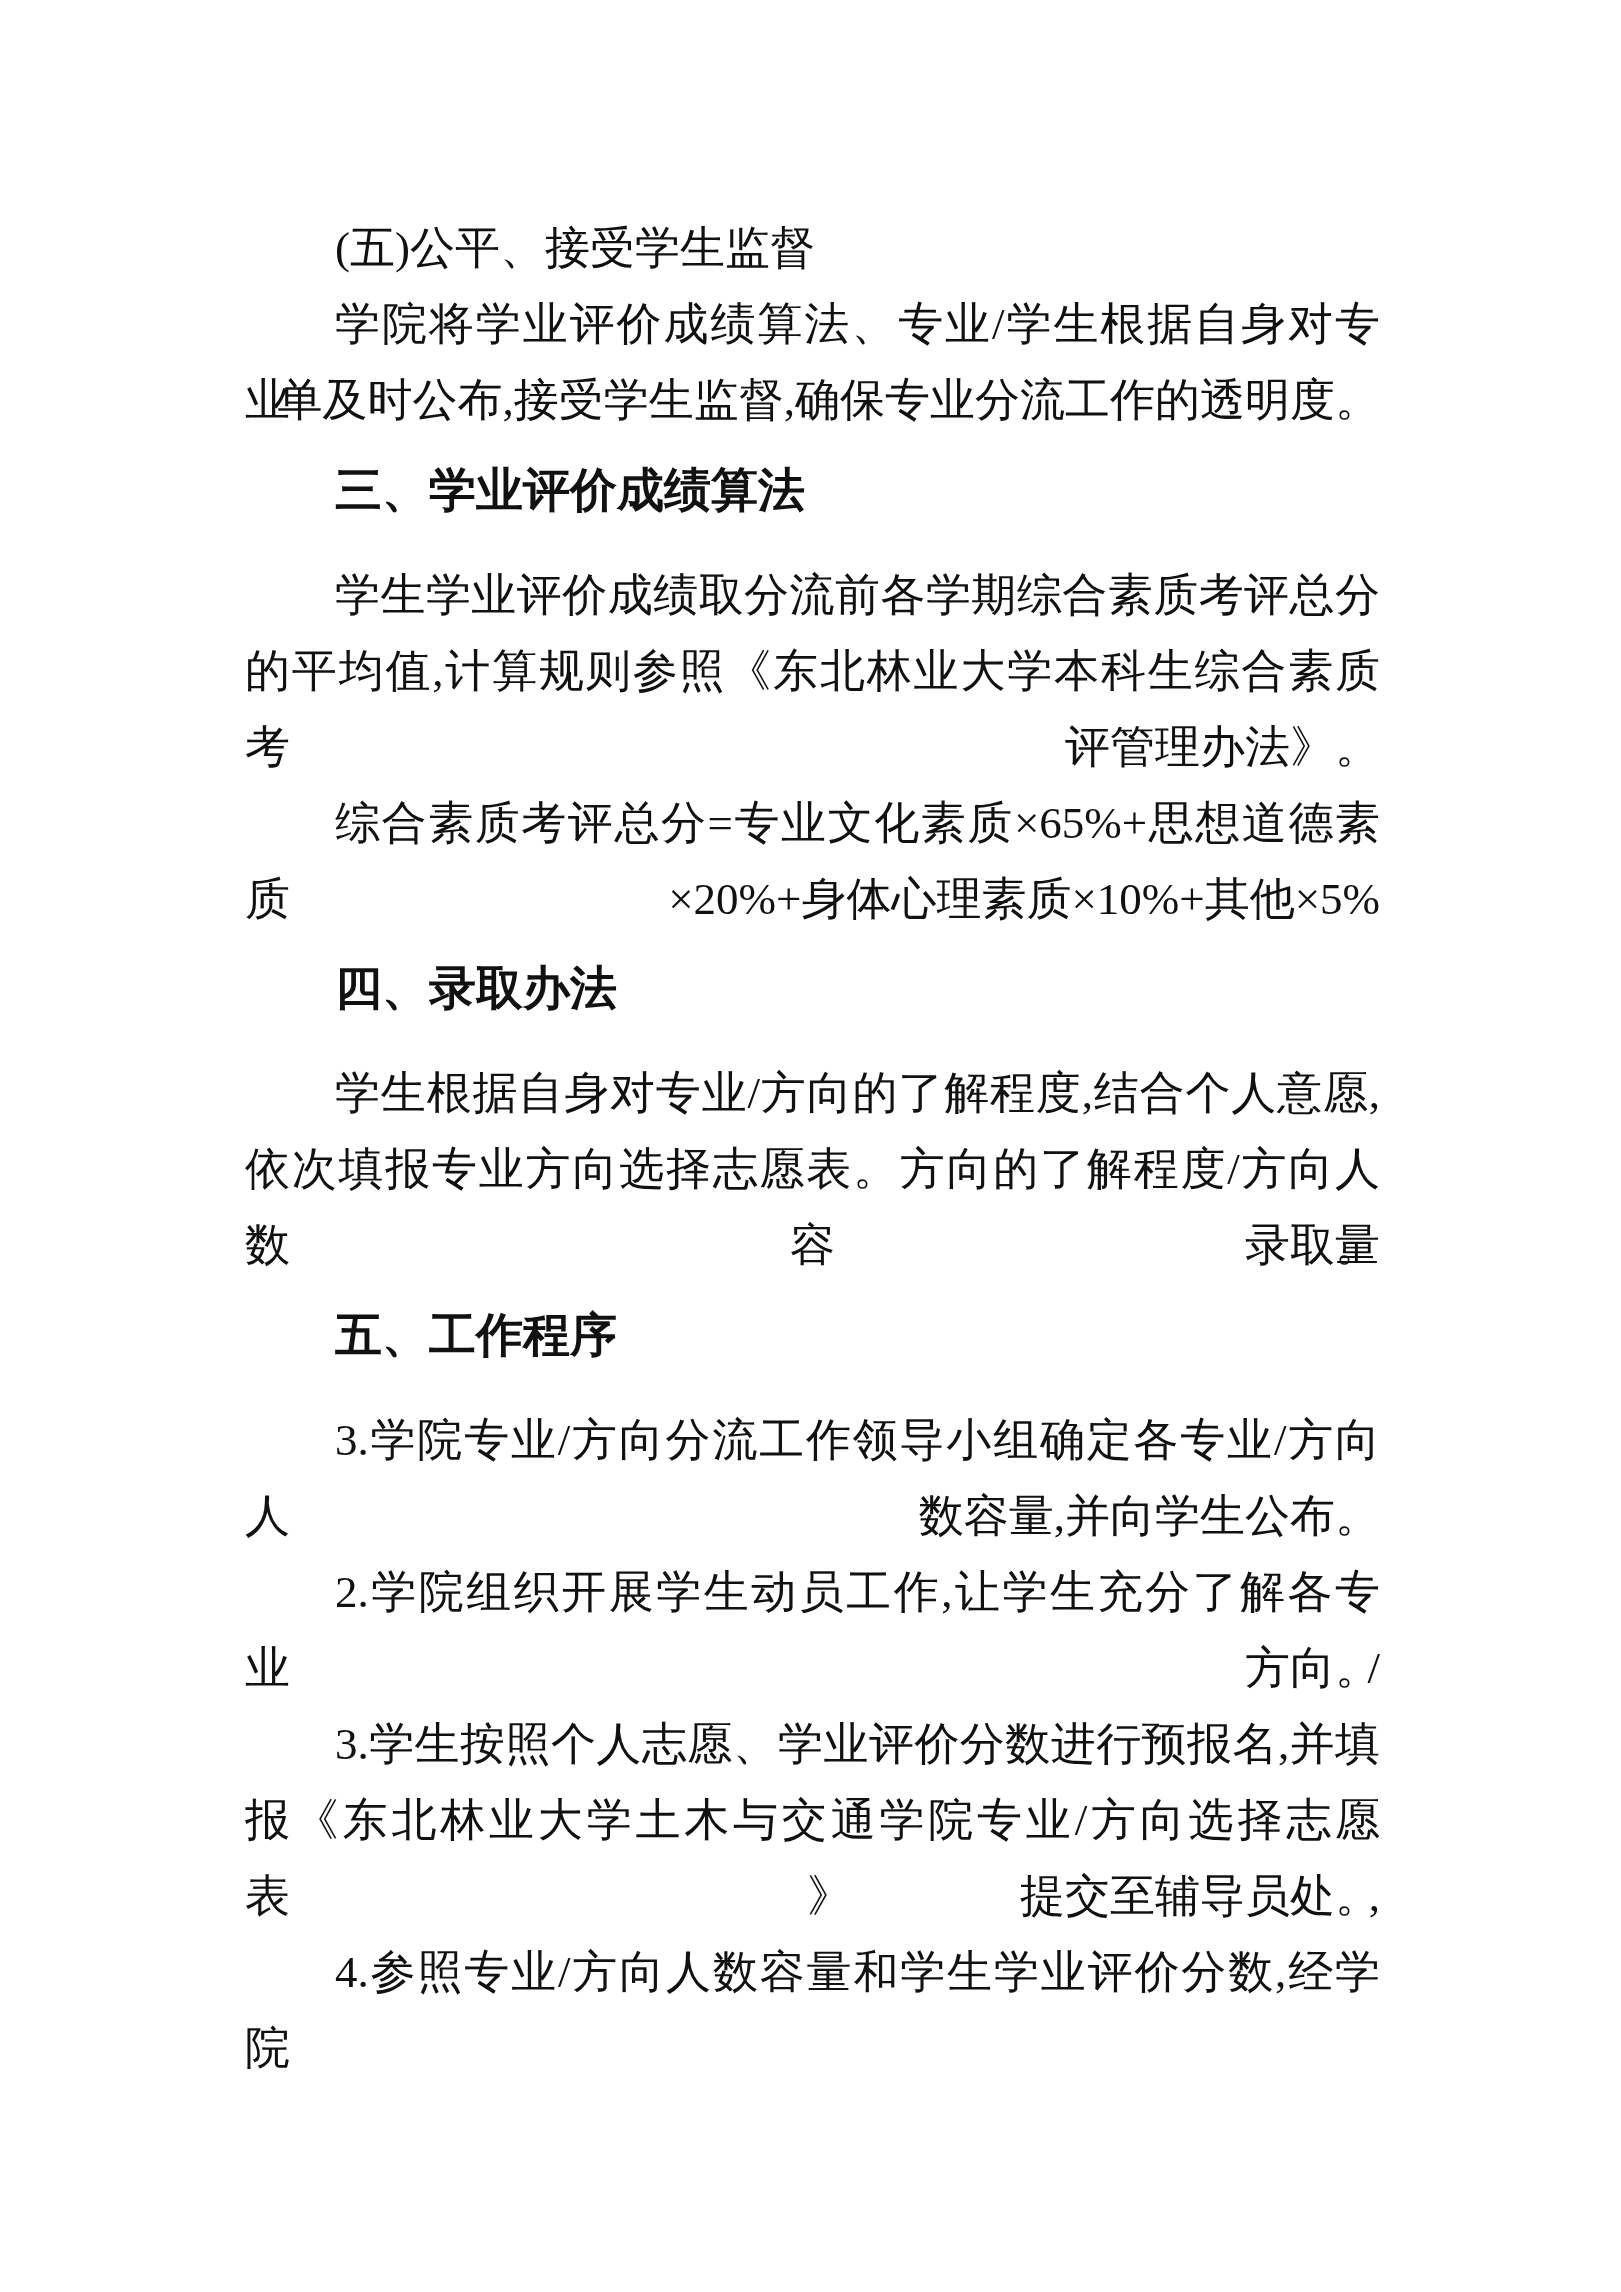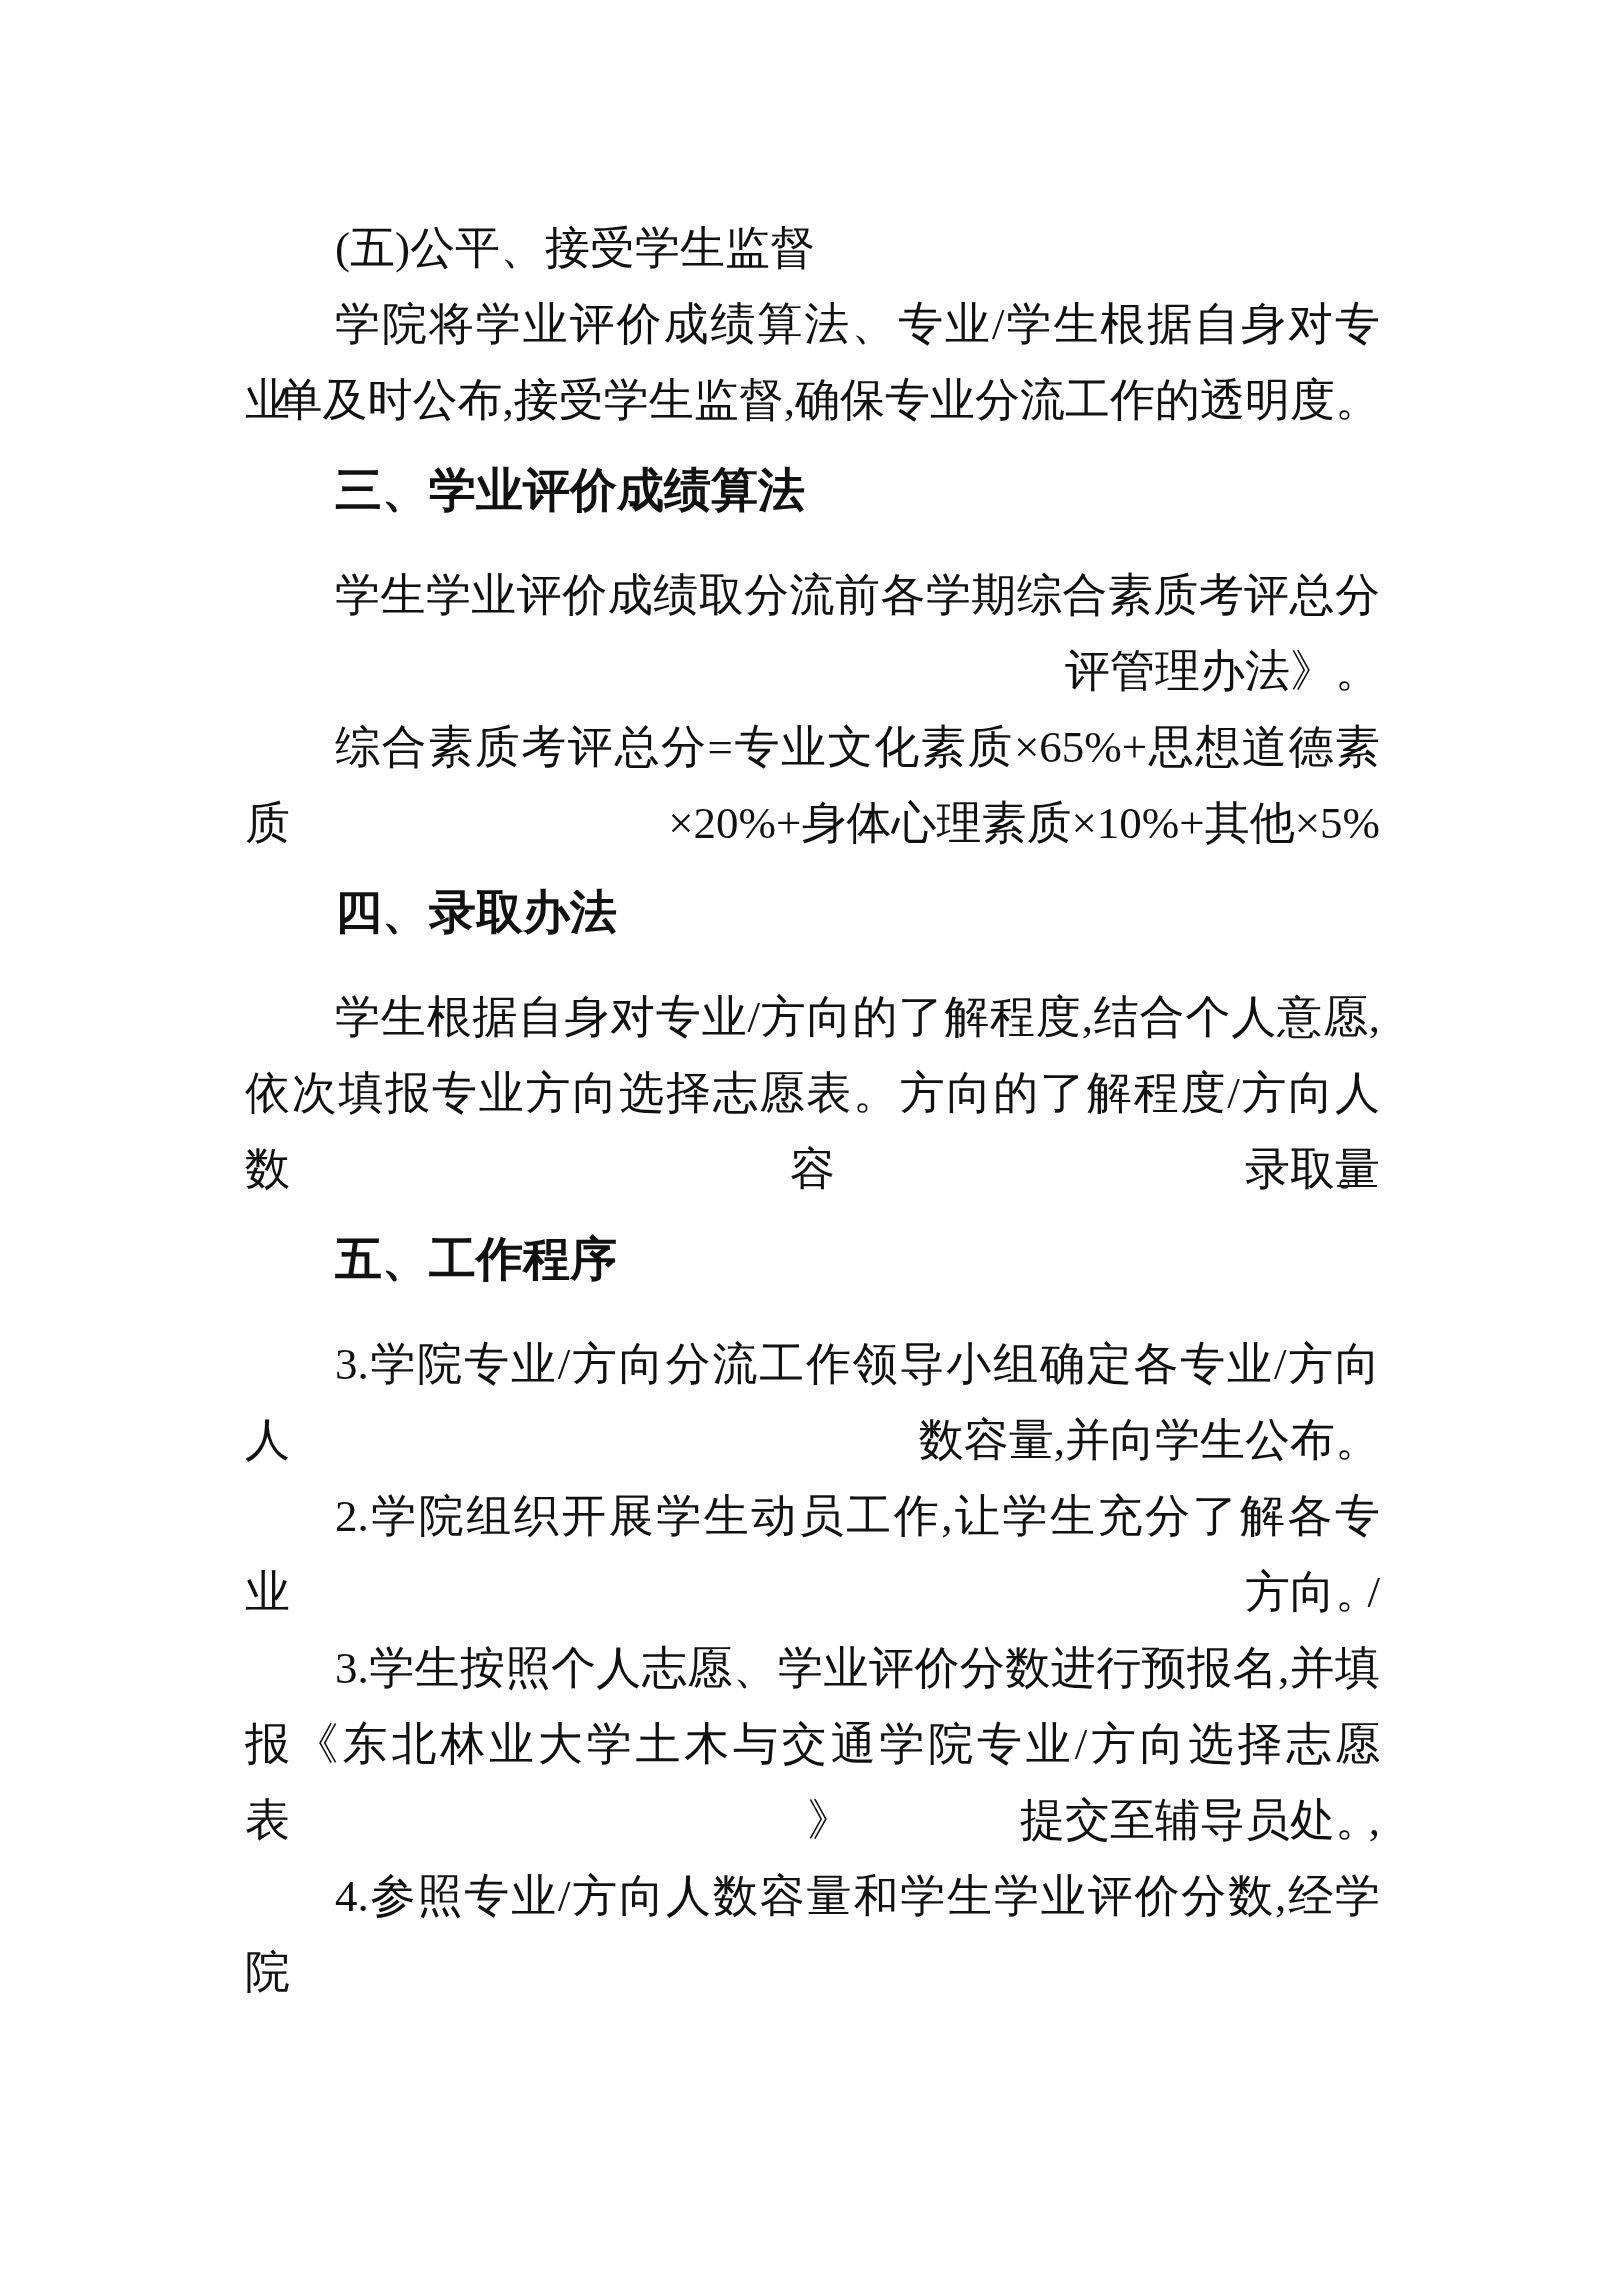--- a/index.html
+++ b/index.html
@@ -67,20 +67,21 @@
 <div class="page">
   <div class="content" style="color: rgb(17, 17, 17);">
       <div class="subheading">(五)公平、接受学生监督</div>
       <div class="paragraph">
         <div class="line indent justify">学院将学业评价成绩算法、专业/学生根据自身对专业</div>
         <div class="line">单及时公布,接受学生监督,确保专业分流工作的透明度。</div>
       </div>
       <div class="heading">三、学业评价成绩算法</div>
       <div class="paragraph">
         <div class="line indent justify">学生学业评价成绩取分流前各学期综合素质考评总分</div>
+        <div class="line justify">的平均值,计算规则参照《东北林业大学本科生综合素质考</div>
         <div class="line">评管理办法》。</div>
       </div>
       <div class="paragraph">
         <div class="line indent justify">综合素质考评总分=专业文化素质×65%+思想道德素质</div>
         <div class="line">×20%+身体心理素质×10%+其他×5%</div>
       </div>
       <div class="heading">四、录取办法</div>
       <div class="paragraph">
         <div class="line indent justify">学生根据自身对专业/方向的了解程度,结合个人意愿,</div>
         <div class="line justify">依次填报专业方向选择志愿表。方向的了解程度/方向人数容量</div>

